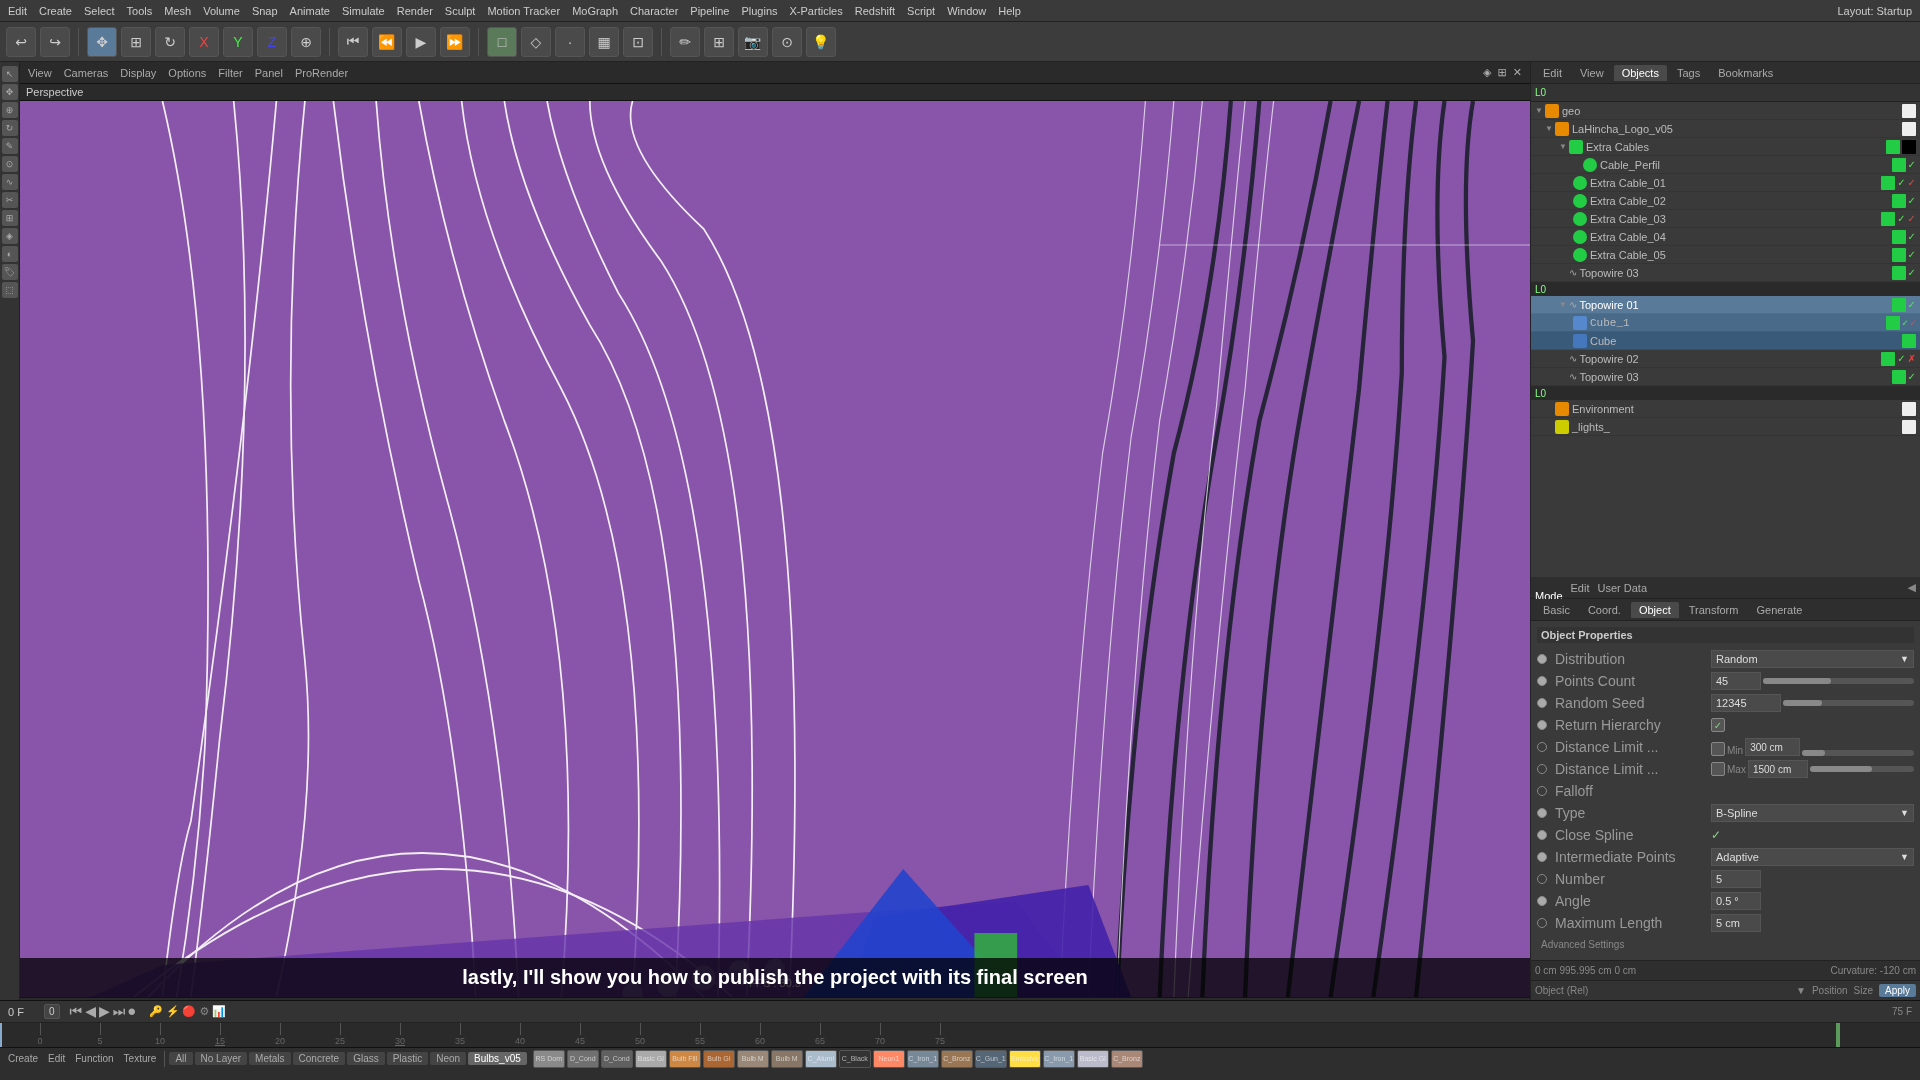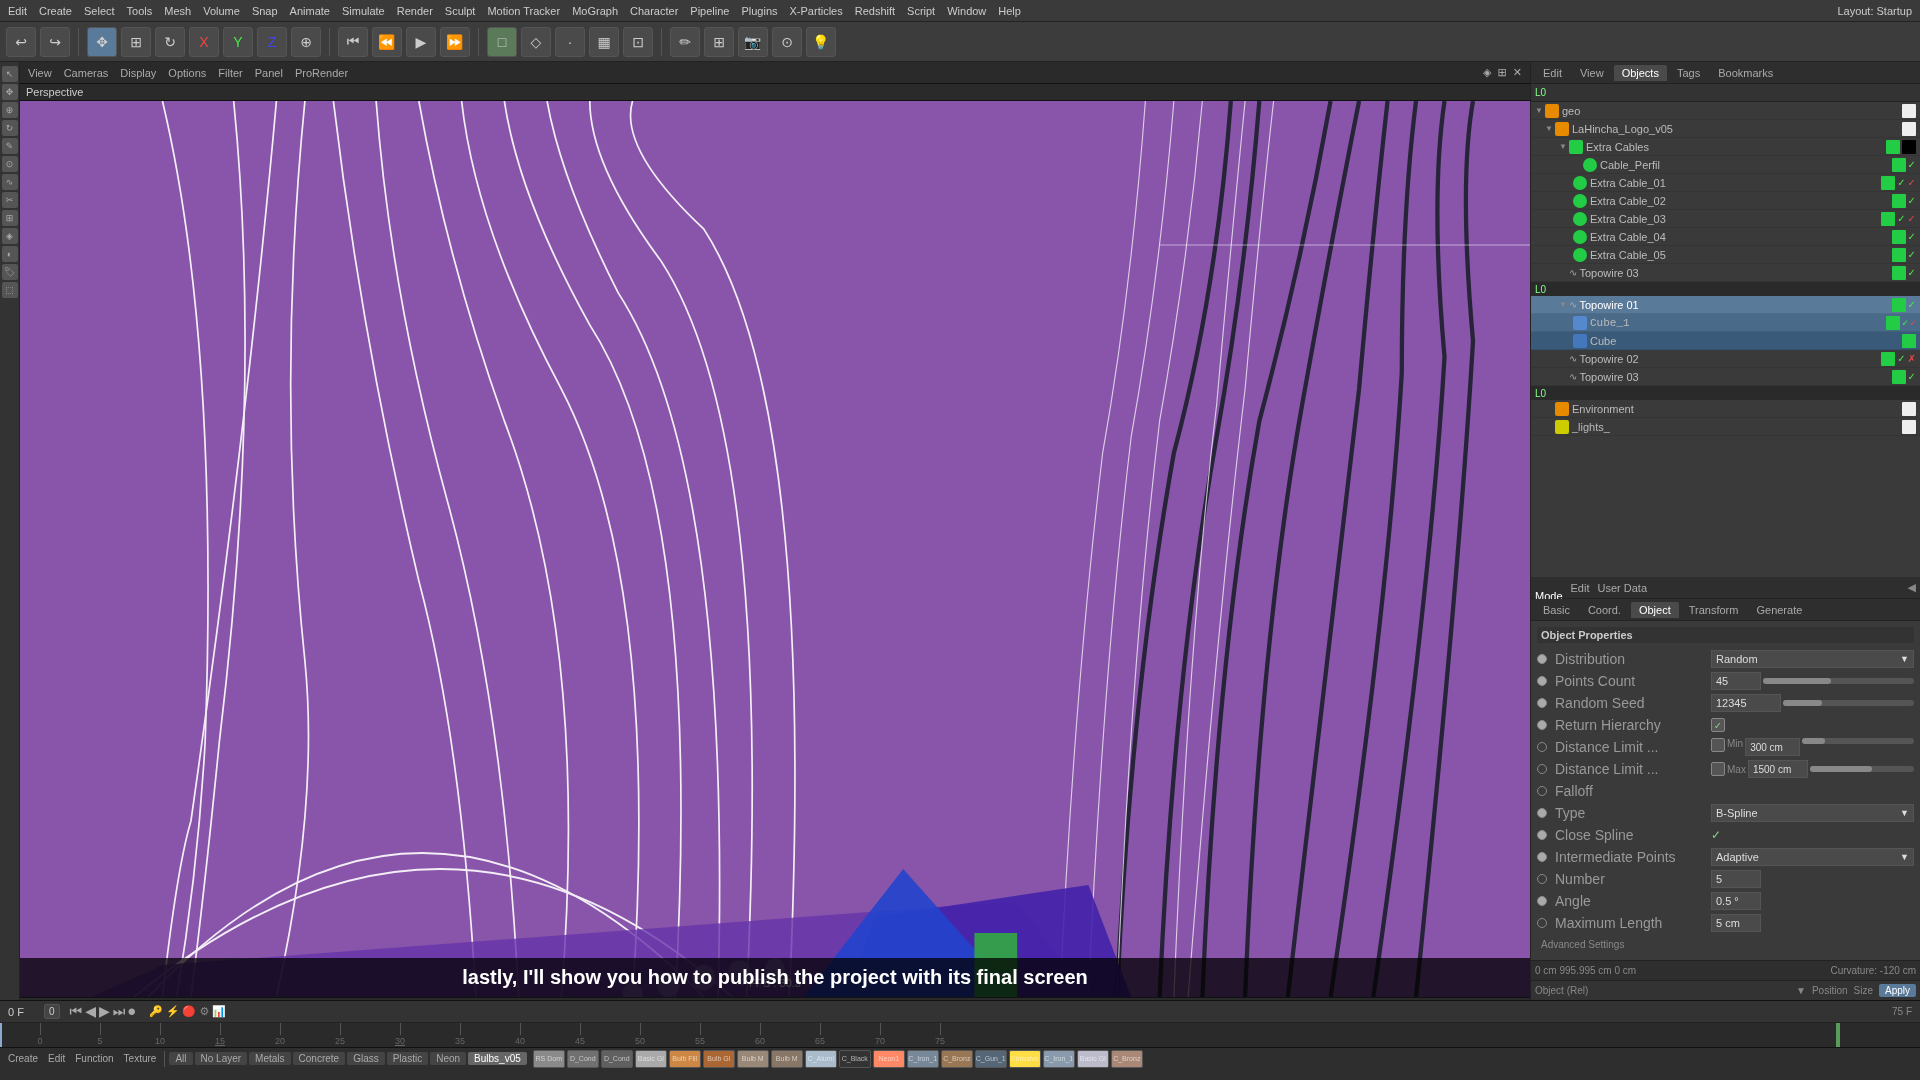--- a/index.html
+++ b/index.html
@@ -779,21 +779,21 @@
         <span class="prop-radio active"></span>
         <span class="prop-label">Return Hierarchy</span>
         <div style="width:14px;height:14px;background:#555;border:1px solid #888;border-radius:2px;display:flex;align-items:center;justify-content:center;">
           <span style="color:#8c8;font-size:10px;">✓</span>
         </div>
       </div>
 
       <div class="prop-row">
         <span class="prop-radio"></span>
         <span class="prop-label">Distance Limit ...</span>
-        <div style="flex:1; display:flex; gap:2px; align-items:flex-start; font-size:10px;">
+        <div style="flex:1; display:flex; gap:2px; align-items:flex-end; font-size:10px;">
           <div style="width:14px;height:14px;background:#555;border:1px solid #888;border-radius:2px;"></div>
           <span style="color:#888;">Min</span>
           <div class="prop-input-num" style="width:55px;font-size:10px;">300 cm</div>
           <div class="prop-slider" style="flex:1;">
             <div class="prop-slider-fill" style="width:20%;"></div>
           </div>
         </div>
       </div>
 
       <div class="prop-row">

